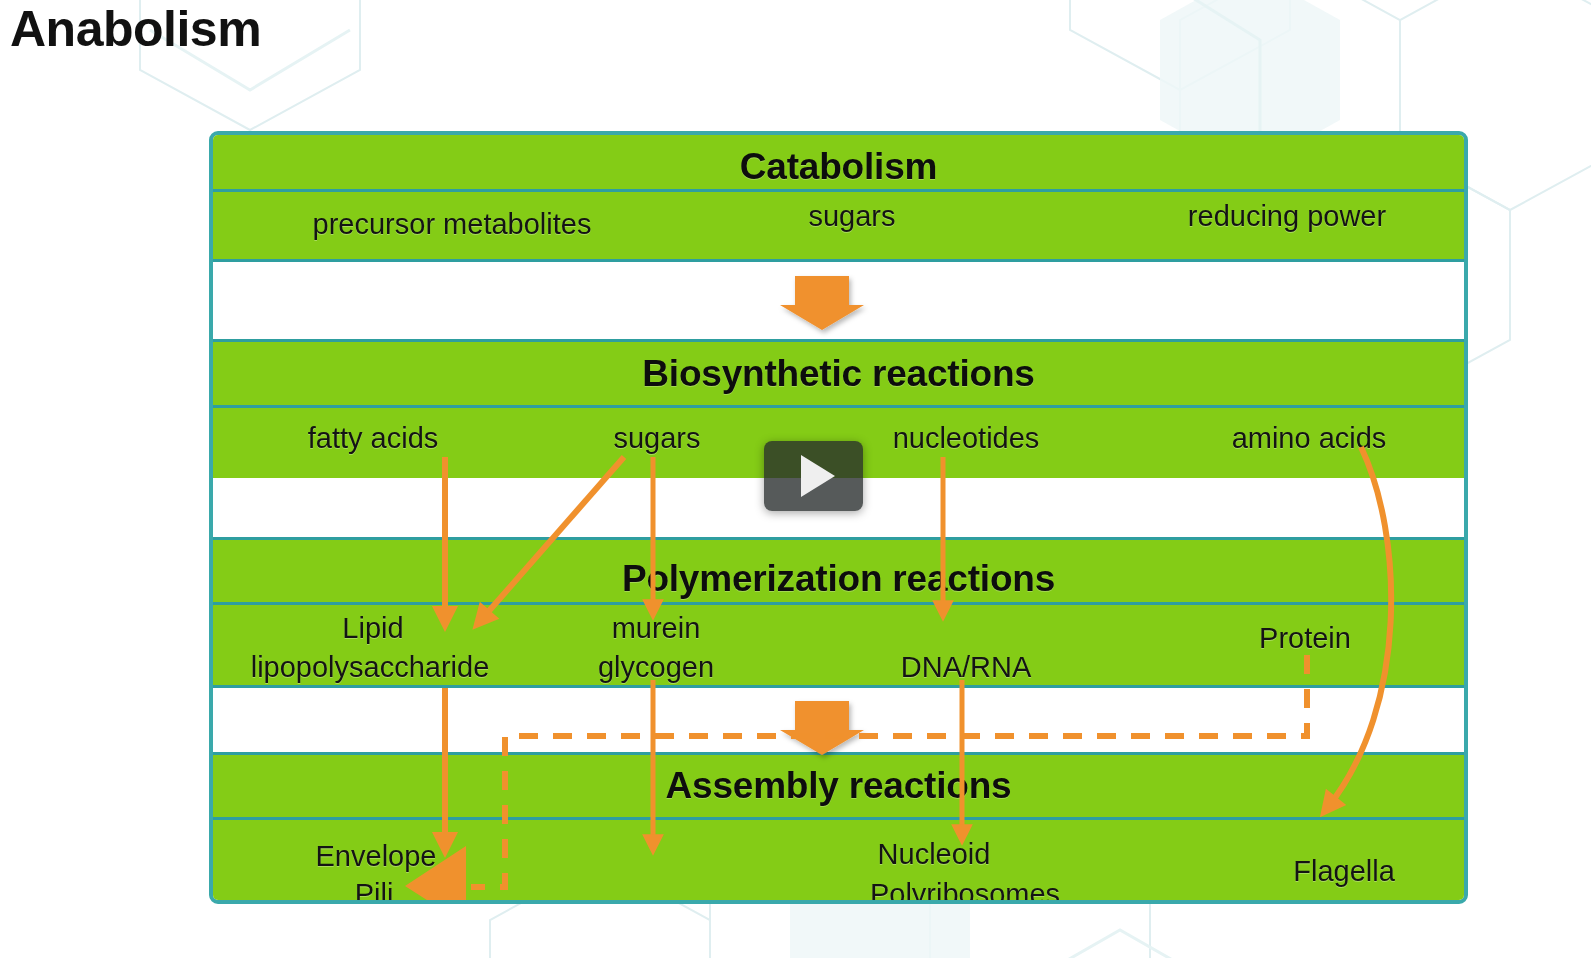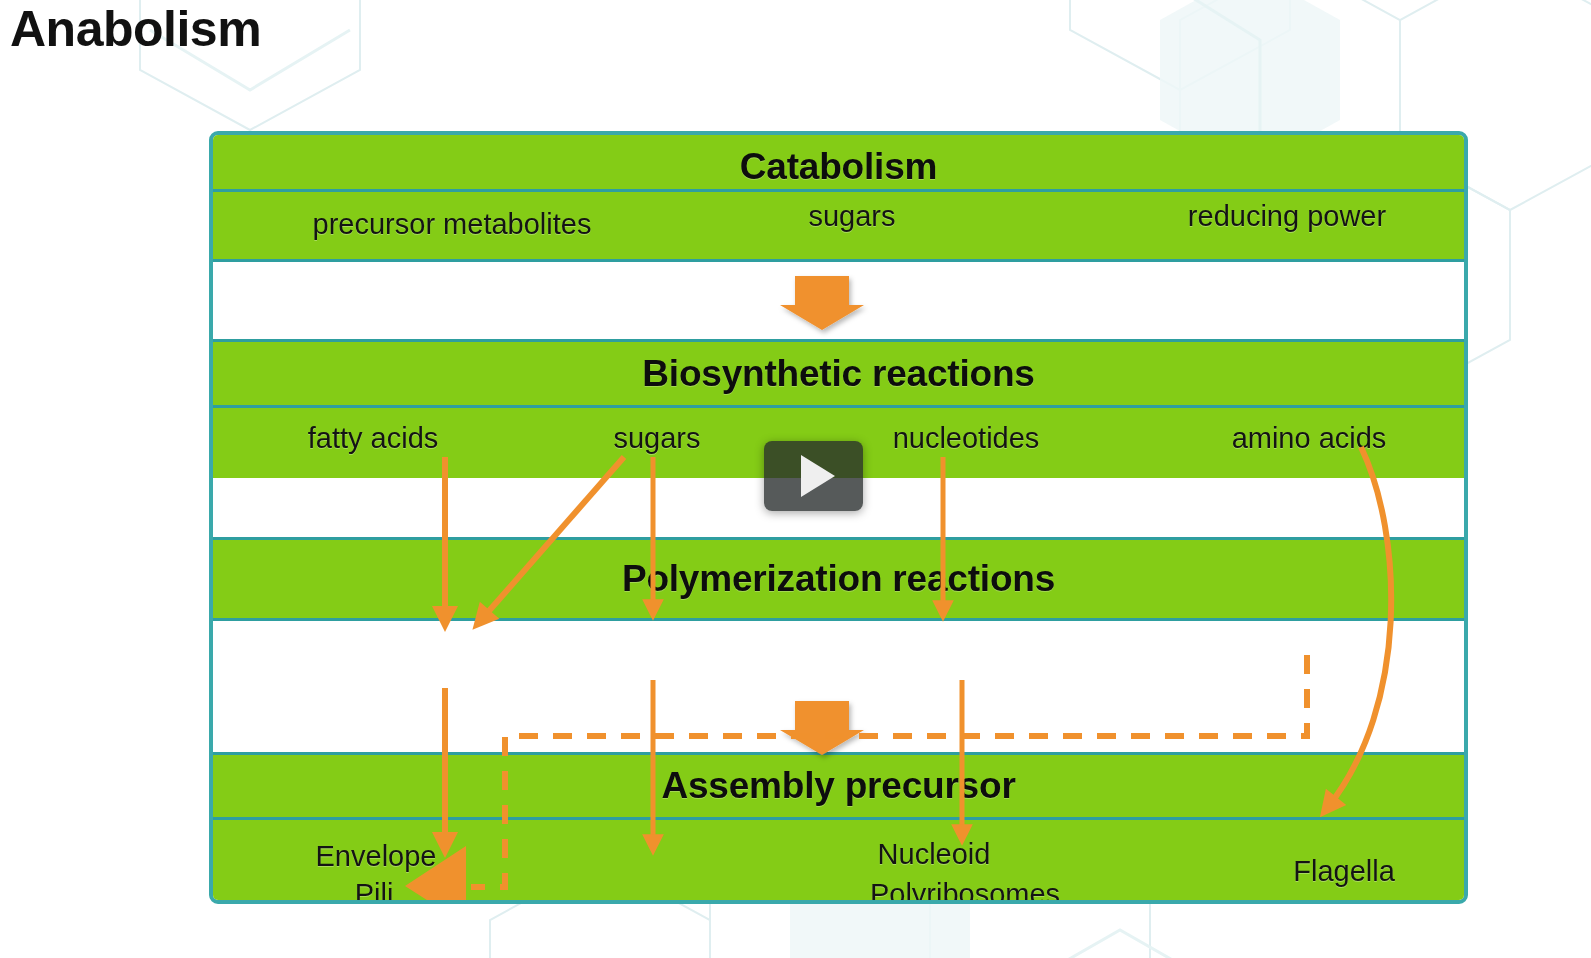--- a/index.html
+++ b/index.html
@@ -113,25 +113,33 @@
     <span class="item" style="left:753px;top:14px;">nucleotides</span>
     <span class="item" style="left:1096px;top:14px;">amino acids</span>
   </div>
 
   <div class="gap" style="top:343px;height:62px;"></div>
 
   <div class="band headline" style="top:402px;height:84px;">
     <span class="headline-text">Polymerization reactions</span>
   </div>
 
+  <div class="band items" style="top:467px;height:86px;">
+    <span class="item" style="left:160px;top:7px;">Lipid</span>
+    <span class="item" style="left:157px;top:46px;">lipopolysaccharide</span>
+    <span class="item" style="left:443px;top:7px;">murein</span>
+    <span class="item" style="left:443px;top:46px;">glycogen</span>
+    <span class="item" style="left:753px;top:46px;">DNA/RNA</span>
+    <span class="item" style="left:1092px;top:17px;">Protein</span>
+  </div>
 
   <div class="gap" style="top:553px;height:66px;"></div>
 
   <div class="band headline" style="top:617px;height:68px;">
-    <span class="headline-text">Assembly precursor</span>
+    <span class="headline-text">Assembly reactions</span>
   </div>
 
   <div class="band items" style="top:682px;height:89px;">
     <span class="item" style="left:163px;top:20px;">Envelope</span>
     <span class="item" style="left:161px;top:58px;">Pili</span>
     <span class="item" style="left:425px;top:58px;margin-top:48px;">Inclusions</span>
     <span class="item" style="left:721px;top:18px;">Nucleoid</span>
     <span class="item" style="left:752px;top:58px;">Polyribosomes</span>
     <span class="item" style="left:1131px;top:35px;">Flagella</span>
   </div>

